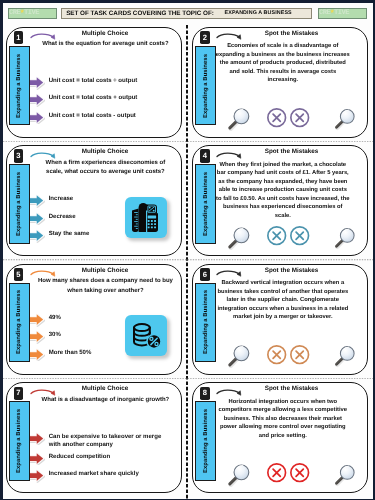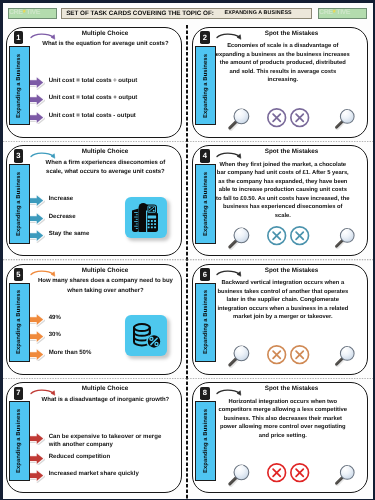--- a/index.html
+++ b/index.html
@@ -22,21 +22,21 @@
     position:absolute; top:5.5px; width:49.2px; height:11.1px;
     background:#b3dcae; border:0.8px solid #6f8f74;
     overflow:hidden;
   }
   .logo-l { left:5.4px; }
   .logo-r { left:315.5px; }
   .logo-t1 {
     position:absolute; left:0.1px; top:-0.4px;
     font-size:7.1px; font-weight:bold; color:#cfe6ca;
     letter-spacing:-0.52px; line-height:6.2px; white-space:nowrap;
-    font-family:Liberation Sans, sans-serif;
+    font-family:Liberation Mono, monospace;
   }
   .logo-star { width:4.4px; height:4.4px; vertical-align:0.5px; margin:0 -0.3px; }
   .logo-t2 {
     position:absolute; left:-0.4px; top:12px;
     font-size:8.0px; font-weight:bold; color:#3a6c4d;
     letter-spacing:-0.62px; line-height:7.0px; white-space:nowrap;
     font-family:"Liberation Sans", sans-serif;
   }
   .title-box {
     position:absolute; left:58.3px; top:5px; width:251.7px; height:11.3px;

